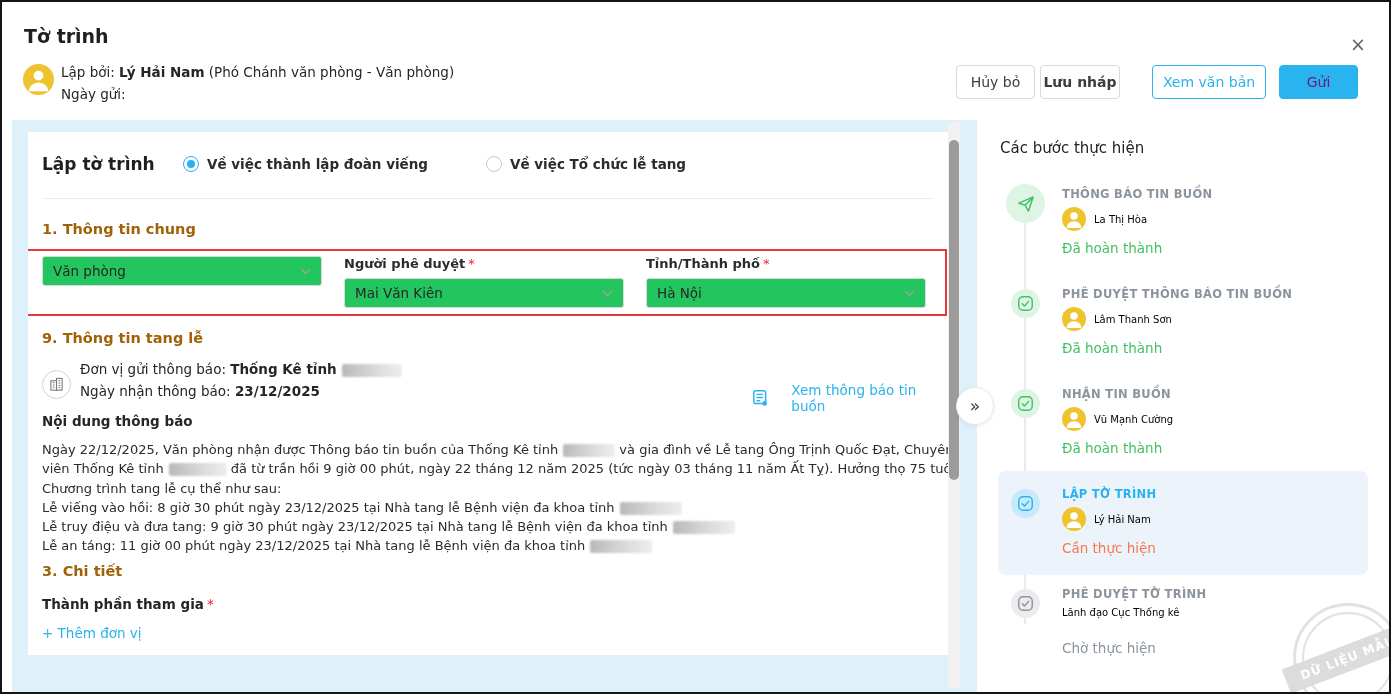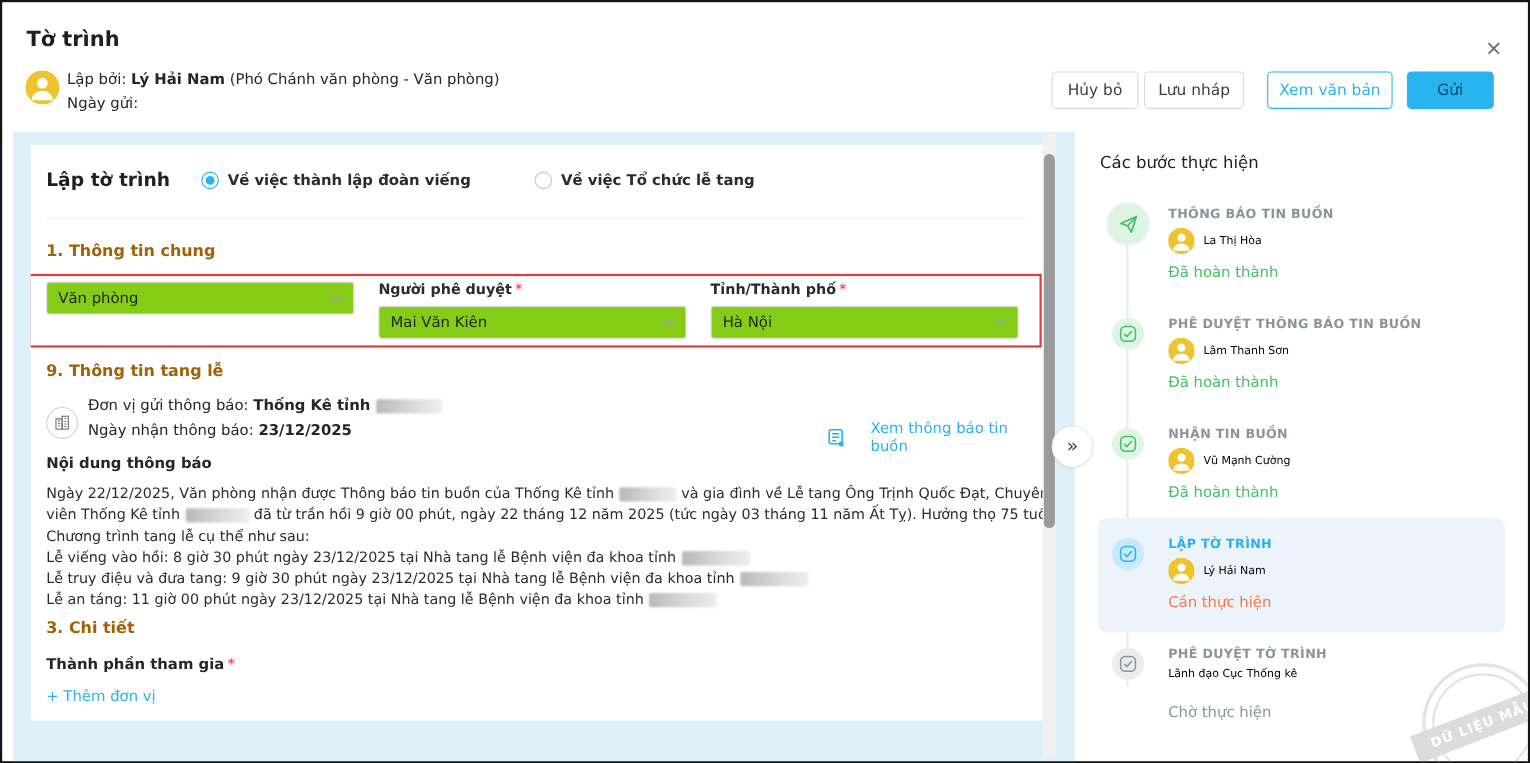--- a/index.html
+++ b/index.html
@@ -19,23 +19,23 @@
     font-size:19px; color:#5f6672; text-align:center; line-height:24px; cursor:pointer; }
   .creator-avatar { position:absolute; left:21px; top:62px; width:31px; height:31px; }
   .creator-line1 { position:absolute; left:59px; top:62px; font-size:13.5px; }
   .creator-line1 b { font-weight:bold; }
   .creator-line2 { position:absolute; left:59px; top:84px; font-size:13.5px; }
 
   .btn { position:absolute; top:63px; height:34px; border-radius:4px; font-size:14px;
     display:flex; align-items:center; justify-content:center; cursor:pointer;
     background:#fff; border:1px solid #d9d9d9; color:#3c3c3c; }
   .btn-cancel { left:954px; width:79px; }
-  .btn-draft  { left:1038px; width:91px; }
+  .btn-draft  { left:1038px; width:80px;font-weight:bold; }
   .btn-view   { left:1150px; width:114px; border-color:#29b2ef; color:#29b2ef; }
-  .btn-send   { left:1277px; width:79px; background:#29b4ef; border-color:#29b4ef; color:#0c4a6e; }
+  .btn-send   { left:1277px; width:79px; background:#29b4ef; border-color:#29b4ef; color:#701a75; }
 
   
   .blue-panel { position:absolute; left:10px; top:118px; width:965px; height:572px; background:#def1fb; }
   .card { position:absolute; left:26px; top:130px; width:920px; height:523px; background:#fff; overflow:hidden; }
 
   .form-title { position:absolute; left:14px; top:22px; font-size:17px; font-weight:bold; color:#1f1f1f; }
   .radio-row { position:absolute; left:155px; top:24px; display:flex; align-items:center; font-size:13.5px; }
   .radio-item { display:flex; align-items:center; margin-right:58px; cursor:pointer; }
   .radio-dot { width:16px; height:16px; border-radius:50%; margin-right:8px; flex:0 0 16px; }
   .radio-on  { border:1.5px solid #29b2ef; background:#fff; position:relative; }
@@ -50,21 +50,21 @@
   .h-sec2 { left:14px; top:198px; }
   .h-sec3 { left:14px; top:431px; }
 
   .highlight-box { position:absolute; left:-2px; top:117px; width:921px; height:67px;
     border:2px solid #e23a3a; pointer-events:none; z-index:5; }
 
   .field { position:absolute; top:124px; width:280px; }
   .f1 { left:14px; } .f2 { left:316px; } .f3 { left:618px; }
   .field-label { font-size:13px; font-weight:bold; color:#2b2b2b; margin-bottom:7px; }
   .req { color:#f5222d; margin-left:3px; font-weight:normal; }
-  .select { height:30px; border:1px solid #d9d9d9; border-radius:3px; background:#84cc16;
+  .select { height:30px; border:1px solid #d9d9d9; border-radius:3px; background:#22c55e;
     display:flex; align-items:center; padding:0 10px; font-size:13.5px; cursor:pointer; }
   .select .sel-value { flex:1; }
   .chev { color:#9aa0a6; font-size:12px; }
 
   .org-icon { position:absolute; left:14px; top:238px; width:29px; height:29px; border:1px solid #cfd3d8;
     border-radius:50%; display:flex; align-items:center; justify-content:center; }
   .info-line1 { position:absolute; left:52px; top:229px; font-size:13.5px; }
   .info-line2 { position:absolute; left:52px; top:251px; font-size:13.5px; }
   .info-line1 b, .info-line2 b { font-weight:bold; }
   .redact { display:inline-block; height:13px; border-radius:2px; vertical-align:middle;

